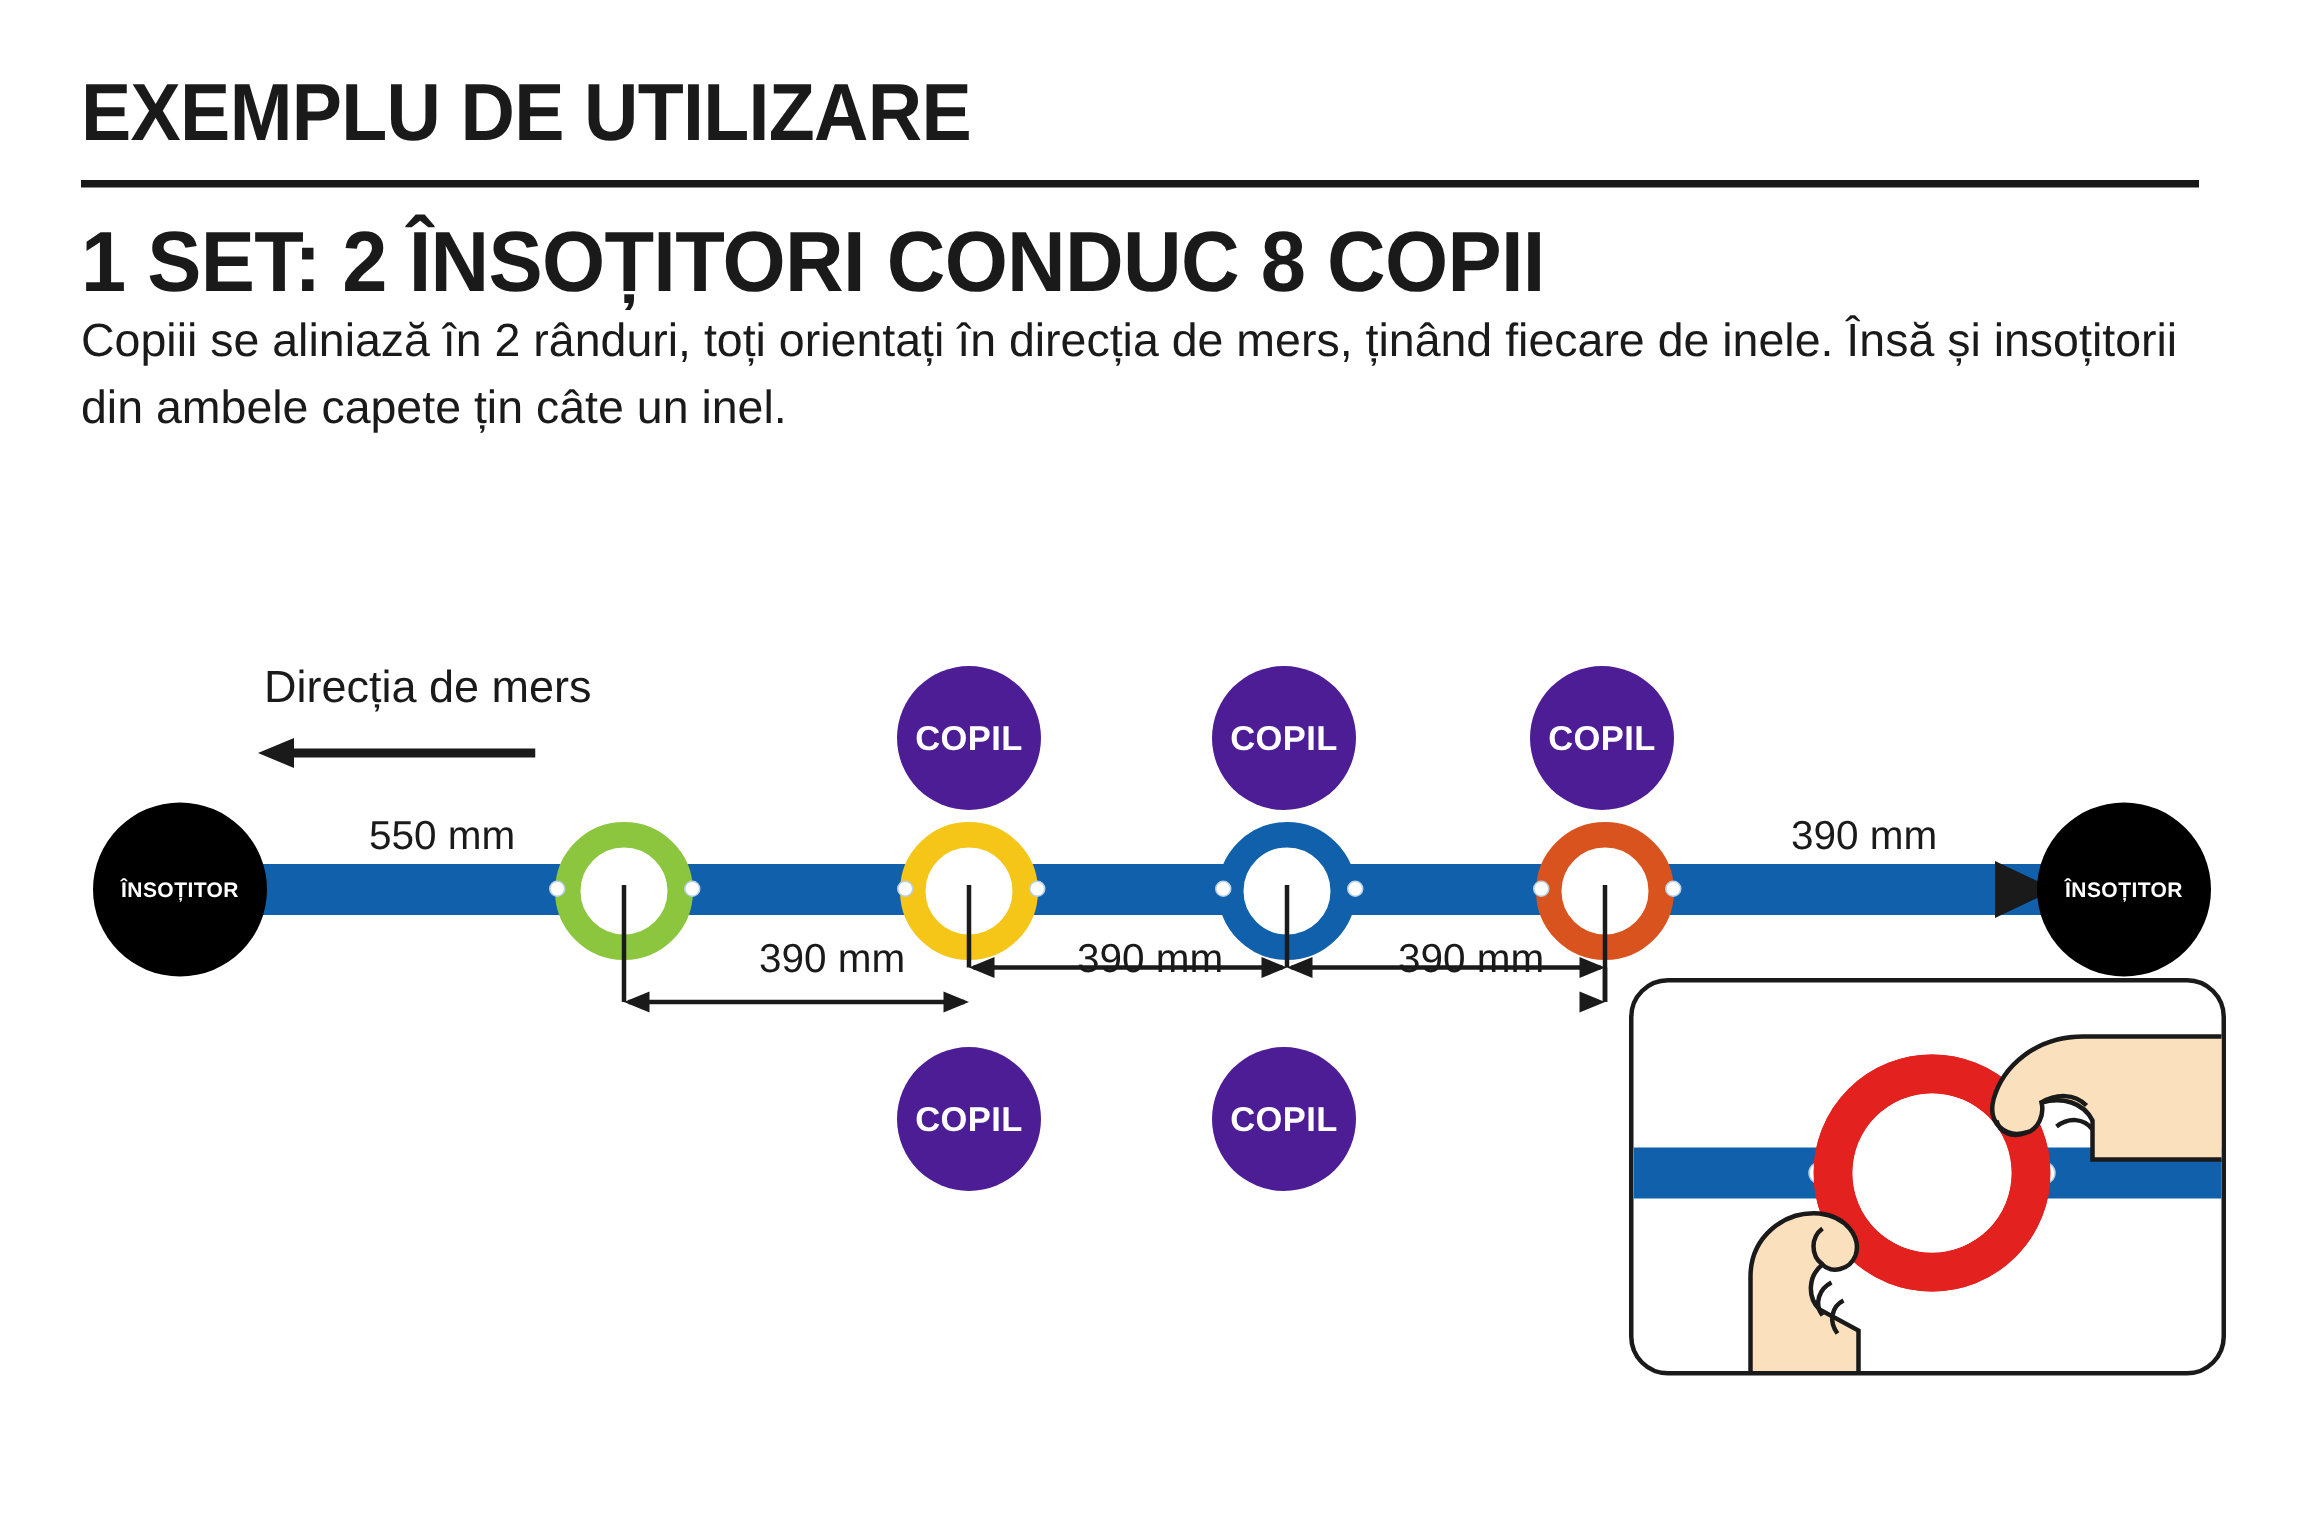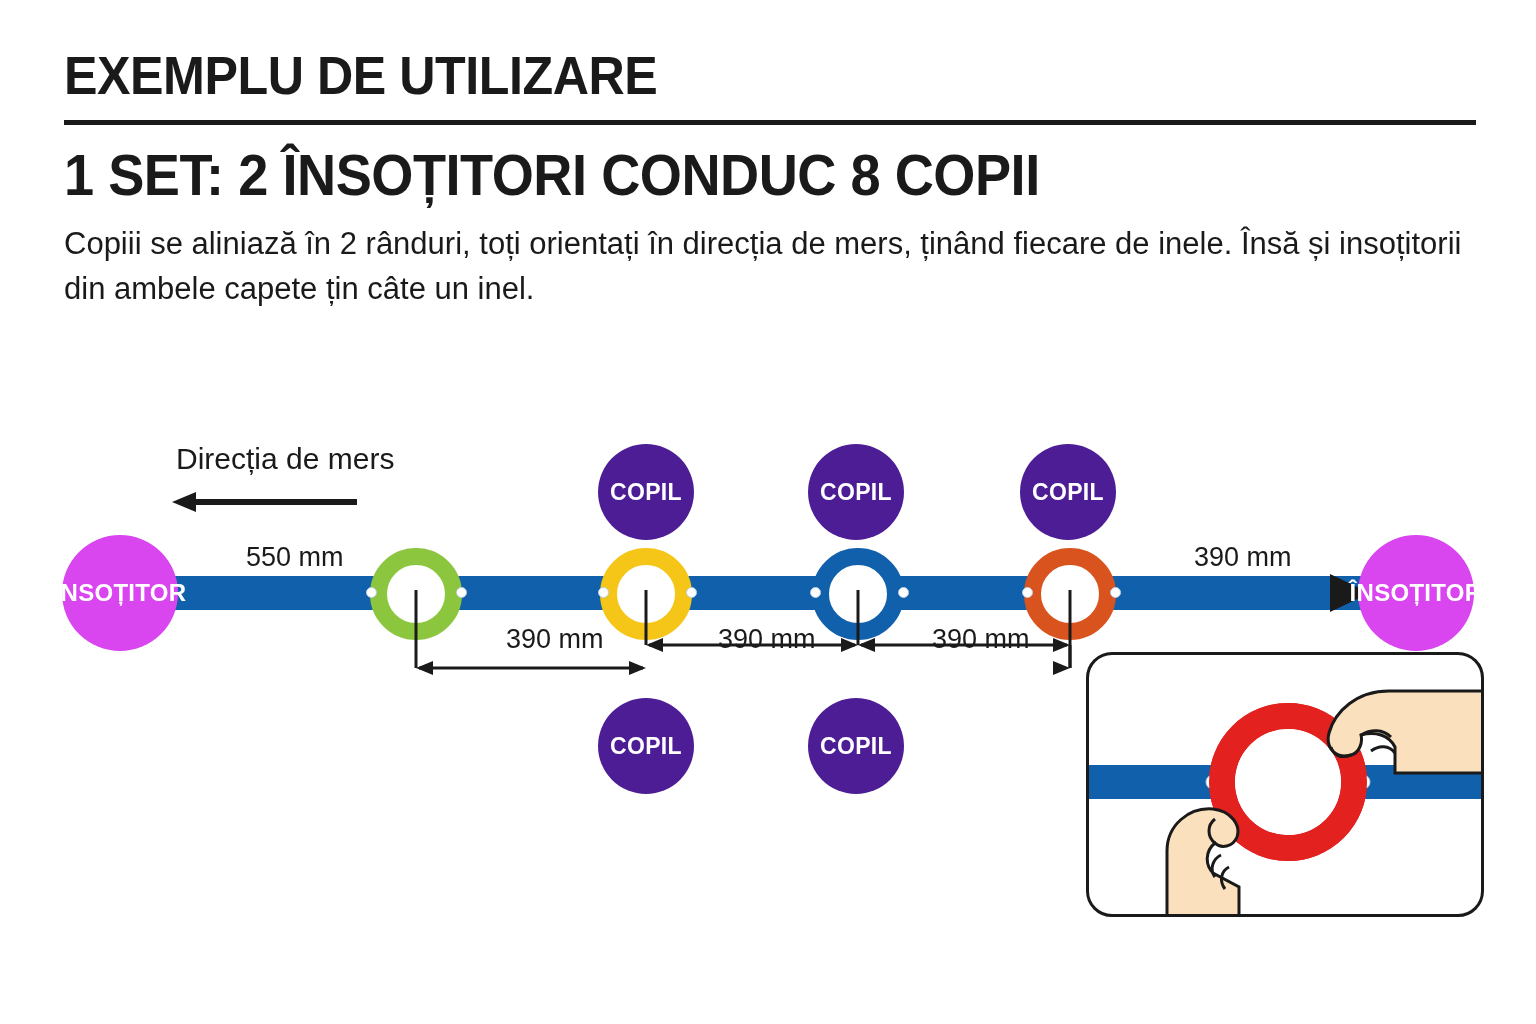--- a/index.html
+++ b/index.html
@@ -7,36 +7,36 @@
   body {
     width: 1536px; height: 1024px;
     background: #ffffff;
     font-family: "Liberation Sans", sans-serif;
     color: #1a1a1a;
     position: relative;
     overflow: hidden;
   }
 
   
-  .header { position: absolute; left: 64px; top: 48px; width: 1412px; }
+  .header { position: absolute; left: 54px; top: 48px; width: 1412px; }
   .eyebrow {
     font-size: 54px; font-weight: bold; letter-spacing: -0.5px;
     line-height: 1.0; color: #1a1a1a;
     font-stretch: condensed;
     transform: scaleX(0.93); transform-origin: left center;
   }
   .rule { border-top: 5px solid #1a1a1a; margin-top: 18px; width: 1412px; }
   .title {
     margin-top: 22px;
     font-size: 57px; font-weight: bold; letter-spacing: -0.5px;
     line-height: 1.0; color: #1a1a1a;
     transform: scaleX(0.95); transform-origin: left center;
   }
   .subtitle {
-    margin-top: 18px;
+    margin-top: 1px;
     font-size: 31px; line-height: 1.45; color: #1a1a1a;
     max-width: 1400px;
   }
 
   
   .diagram { position: absolute; left: 0; top: 420px; width: 1536px; height: 604px; padding-left: 20px; }
 
   
   .dir-label {
     position: absolute; left: 176px; top: 22px;
@@ -62,21 +62,21 @@
     position: absolute; width: 11px; height: 11px; border-radius: 50%;
     background: #ffffff; border: 1px solid #b8cfe4;
   }
 
   
   .bubble {
     position: absolute; border-radius: 50%;
     display: flex; align-items: center; justify-content: center;
     color: #ffffff; font-weight: bold; text-align: center;
   }
-  .bubble.adult { background: #d946ef; width: 116px; height: 116px; font-size: 24px; letter-spacing: 0.3px; }
+  .bubble.adult { background: #000000; width: 116px; height: 116px; font-size: 14px; letter-spacing: 0.3px; }
   .bubble.child { background: #4c1d95; width: 96px; height: 96px; font-size: 23px; letter-spacing: 0.3px; }
 
   
   .dim { position: absolute; font-size: 27px; color: #1a1a1a; white-space: nowrap; margin-left: 24px; }
 
   
   .inset {
     position: absolute; left: 1086px; top: 232px;
     width: 398px; height: 265px;
     border: 3px solid #1a1a1a; border-radius: 26px;

